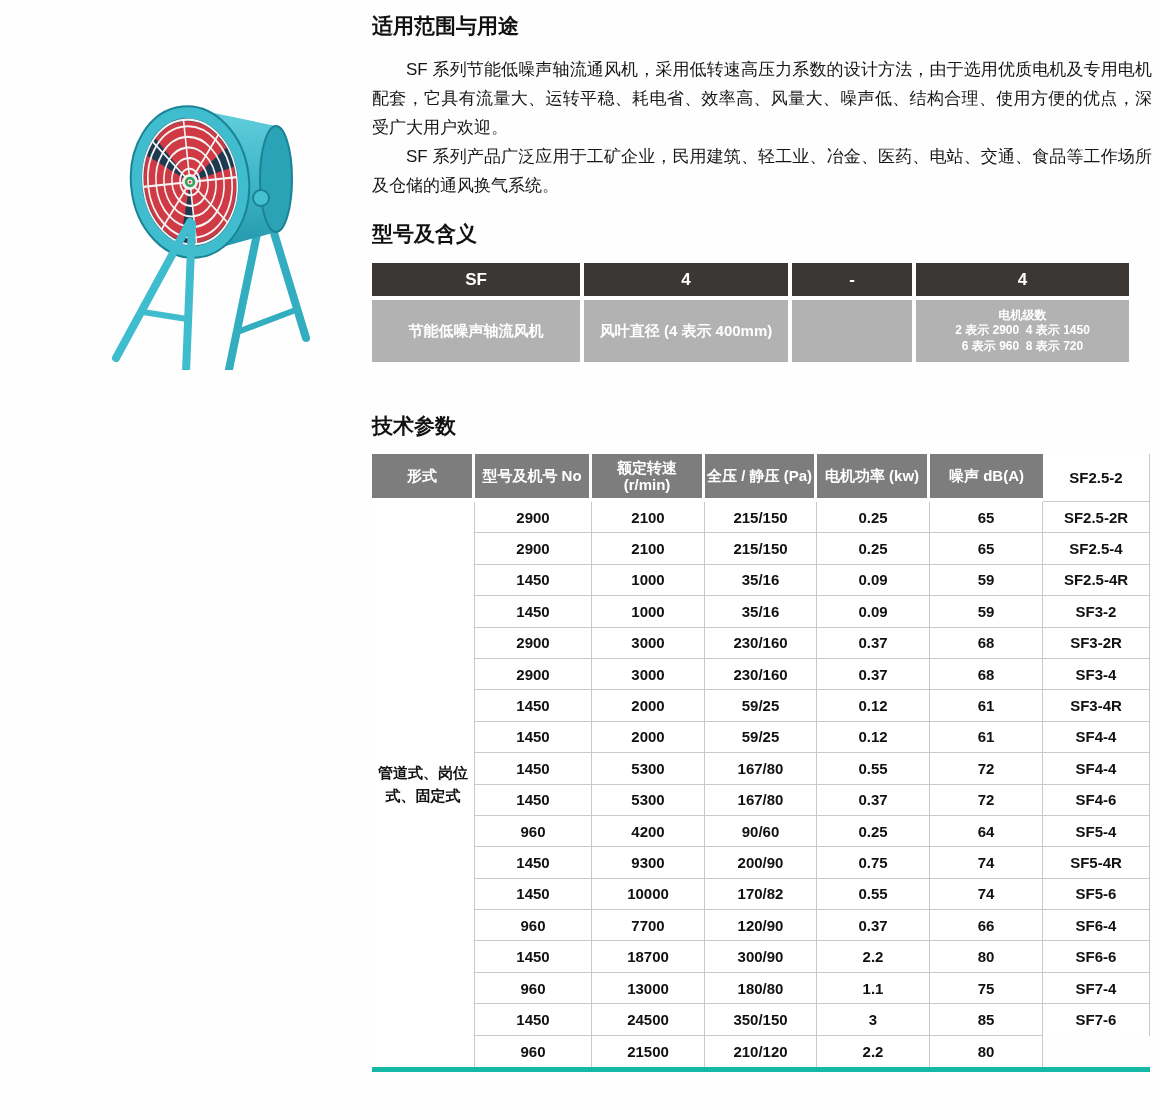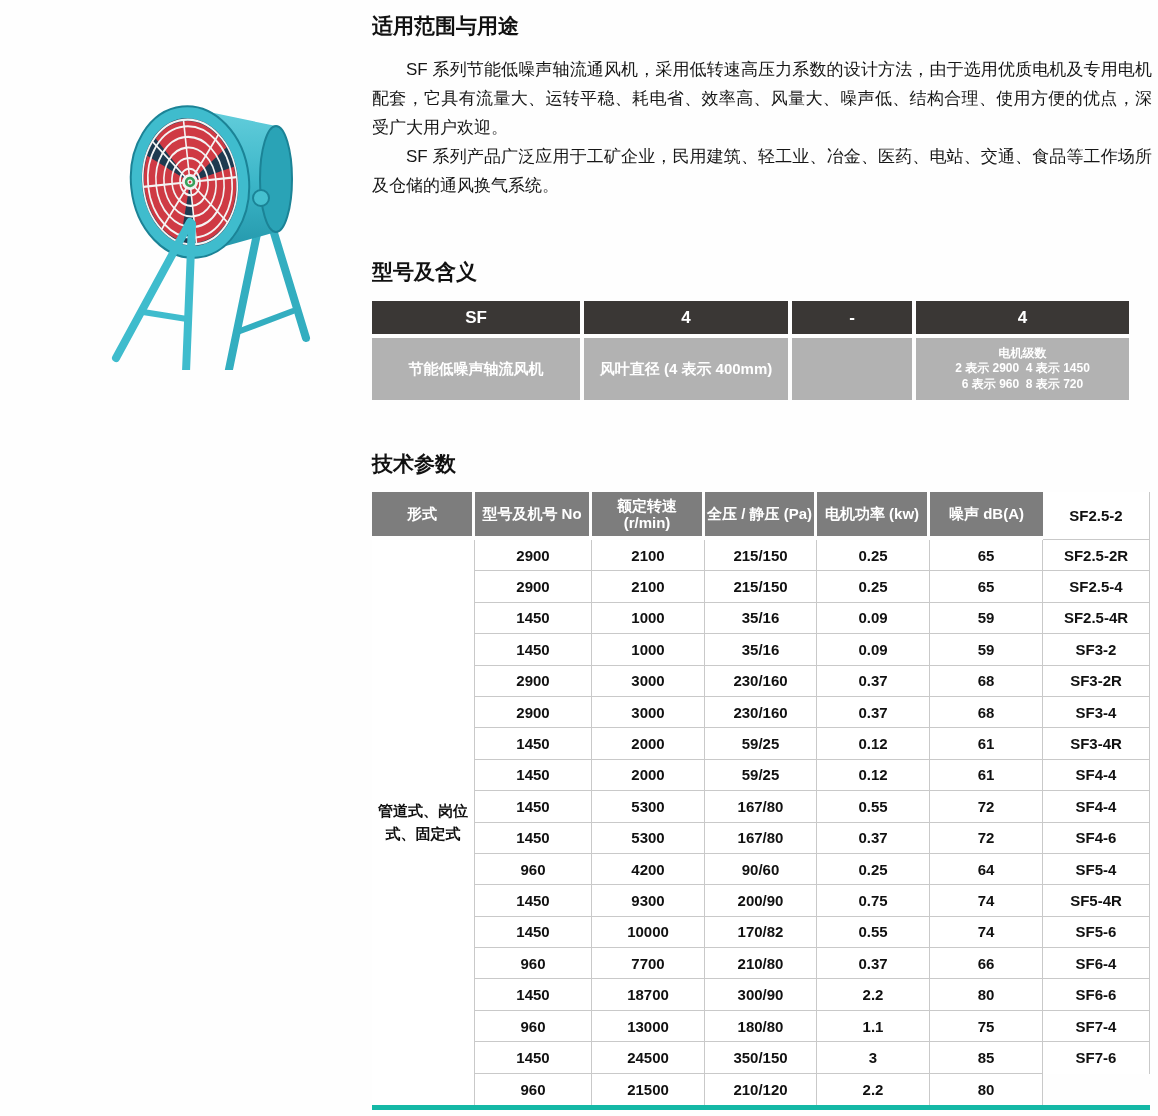--- a/index.html
+++ b/index.html
@@ -5,21 +5,21 @@
   html,body { margin:0; padding:0; background:#ffffff; }
   .page {
     position:relative; width:1158px; height:1116px; background:#fefefe;
     font-family:"Liberation Sans", sans-serif; color:#1a1a1a; overflow:hidden;
   }
   .fan-figure { position:absolute; left:40px; top:40px; width:320px; height:330px; margin:0; }
   .content { position:absolute; left:372px; top:0; width:780px; }
 
   .h1, .h2 { font-size:21px; font-weight:700; color:#111; margin:0; }
   .h1 { margin-top:12px; }
-  .h-model { margin-top:58px; }
+  .h-model { margin-top:20px; }
   .h-tech  { margin-top:50px; }
 
   .body-text { font-size:17px; line-height:29px; text-align:justify; text-indent:2em; margin:0; color:#161616; }
   .body-text.first { margin-top:15px; }
 
   
   .model-grid {
     margin-top:15px; width:753px; display:grid;
     grid-template-columns:208px 204px 120px 213px;
     grid-template-rows:33px 62px; gap:4px;
@@ -230,21 +230,21 @@
         <div class="td">74</div>
         <div class="td">SF5-4R</div>
         <div class="td">1450</div>
         <div class="td">10000</div>
         <div class="td">170/82</div>
         <div class="td">0.55</div>
         <div class="td">74</div>
         <div class="td">SF5-6</div>
         <div class="td">960</div>
         <div class="td">7700</div>
-        <div class="td">210/80</div>
+        <div class="td">120/90</div>
         <div class="td">0.37</div>
         <div class="td">66</div>
         <div class="td">SF6-4</div>
         <div class="td">1450</div>
         <div class="td">18700</div>
         <div class="td">300/90</div>
         <div class="td">2.2</div>
         <div class="td">80</div>
         <div class="td">SF6-6</div>
         <div class="td">960</div>

